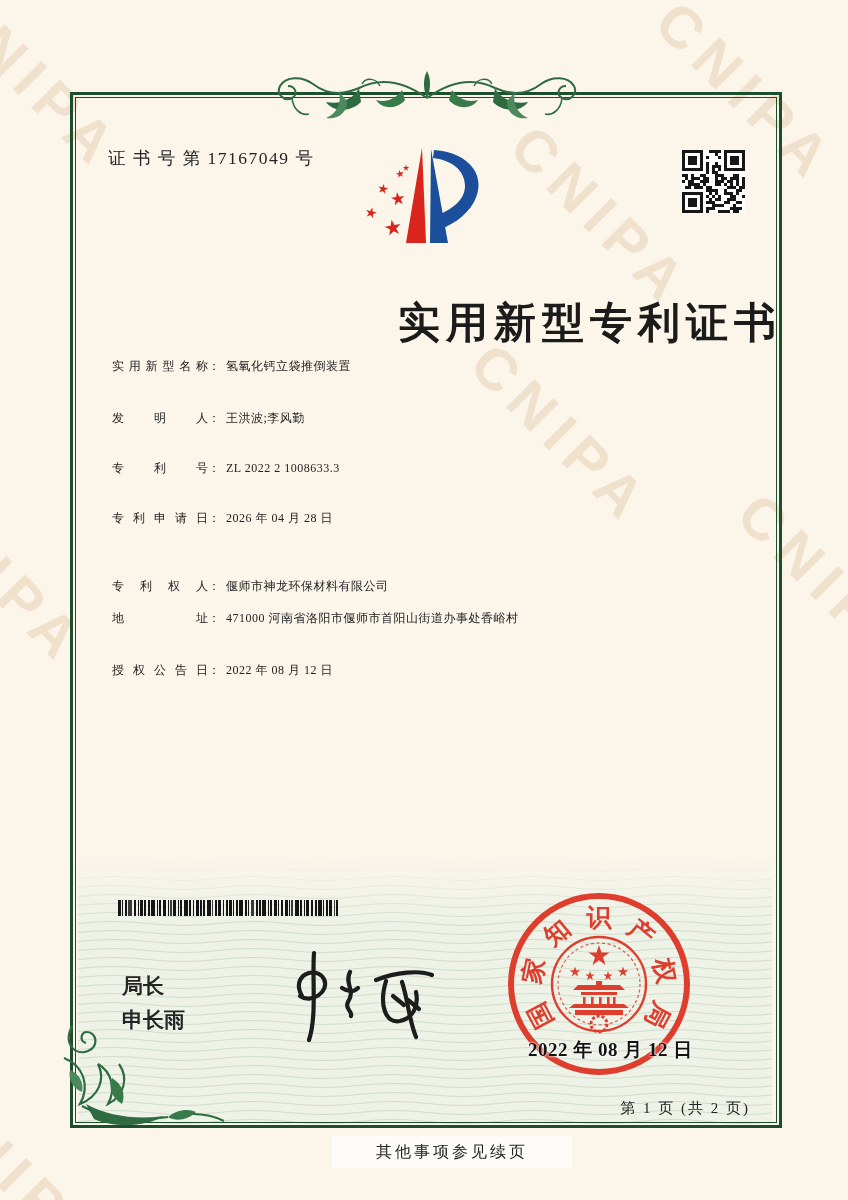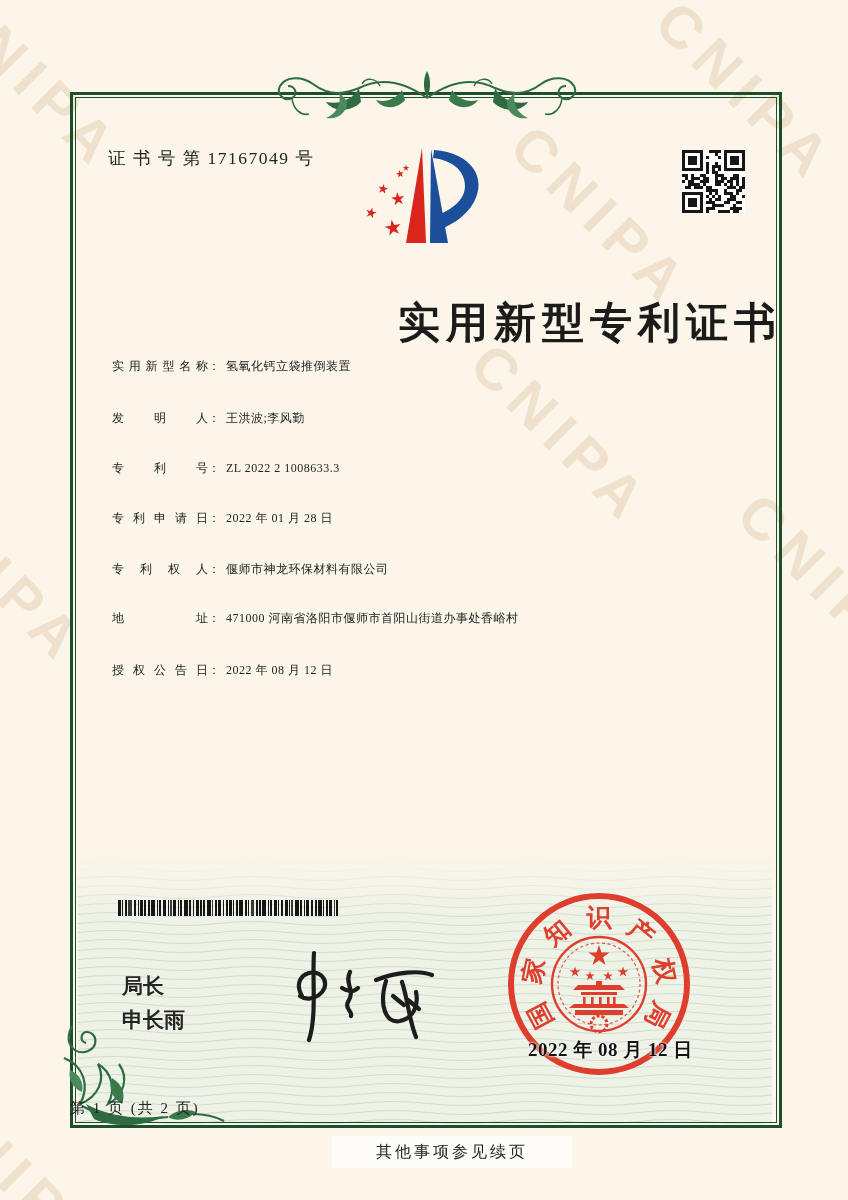--- a/index.html
+++ b/index.html
@@ -61,21 +61,21 @@
   .director-title{position:absolute;left:122px;top:972px;font-size:21px;font-weight:600;
     font-family:Liberation Mono, monospace;z-index:3;}
   .director-name{position:absolute;left:122px;top:1006px;font-size:21px;font-weight:600;
     font-family:"Liberation Sans","DejaVu Sans",sans-serif;z-index:3;}
   .sig{position:absolute;left:250px;top:948px;z-index:3;}
   .seal{position:absolute;left:503px;top:888px;z-index:4;opacity:.95;}
   .seal-char{font-size:25px;font-weight:bold;fill:var(--red);text-anchor:middle;dominant-baseline:middle;}
   .seal-date{position:absolute;left:528px;top:1037px;width:160px;font-size:19px;font-weight:600;
     letter-spacing:.5px;color:#121212;z-index:5;white-space:nowrap;
     text-shadow:0 0 2px #fff,0 0 3px #fff;}
-  .page-num{position:absolute;left:70px;top:1099px;width:680px;text-align:left;
+  .page-num{position:absolute;left:70px;top:1099px;width:680px;text-align:right;
     font-size:15px;letter-spacing:2px;z-index:3;}
   .cont-strip{position:absolute;left:332px;top:1136px;width:240px;height:32px;
     background:#fdfcf8;z-index:3;text-align:center;line-height:32px;
     font-size:16px;letter-spacing:3px;}
 </style>
 </head>
 <body>
 
 <span class="wm" style="left:-25px;top:-25px">CNIPA</span>
 <span class="wm" style="left:690px;top:-12px">CNIPA</span>
@@ -298,23 +298,23 @@
 <div class="frow" style="top:358px">
   <span class="flabel">实用新型名称</span><span class="colon">：</span><span class="fvalue">氢氧化钙立袋推倒装置</span>
 </div>
 <div class="frow" style="top:410px">
   <span class="flabel">发明人</span><span class="colon">：</span><span class="fvalue">王洪波;李风勤</span>
 </div>
 <div class="frow" style="top:460px">
   <span class="flabel">专利号</span><span class="colon">：</span><span class="fvalue">ZL 2022 2 1008633.3</span>
 </div>
 <div class="frow" style="top:510px">
-  <span class="flabel">专利申请日</span><span class="colon">：</span><span class="fvalue">2022 年 01 月 28 日</span>
-</div>
-<div class="frow" style="top:561px">
+  <span class="flabel">专利申请日</span><span class="colon">：</span><span class="fvalue">2026 年 04 月 28 日</span>
+</div>
+<div class="frow" style="top:578px">
   <span class="flabel">专利权人</span><span class="colon">：</span><span class="fvalue">偃师市神龙环保材料有限公司</span>
 </div>
 <div class="frow" style="top:610px">
   <span class="flabel">地址</span><span class="colon">：</span><span class="fvalue">471000 河南省洛阳市偃师市首阳山街道办事处香峪村</span>
 </div>
 <div class="frow" style="top:662px;position:absolute">
   <span><span class="flabel">授权公告日</span><span class="colon">：</span><span class="fvalue">2022 年 08 月 12 日</span></span>
 </div>
 
 <div class="paras">

